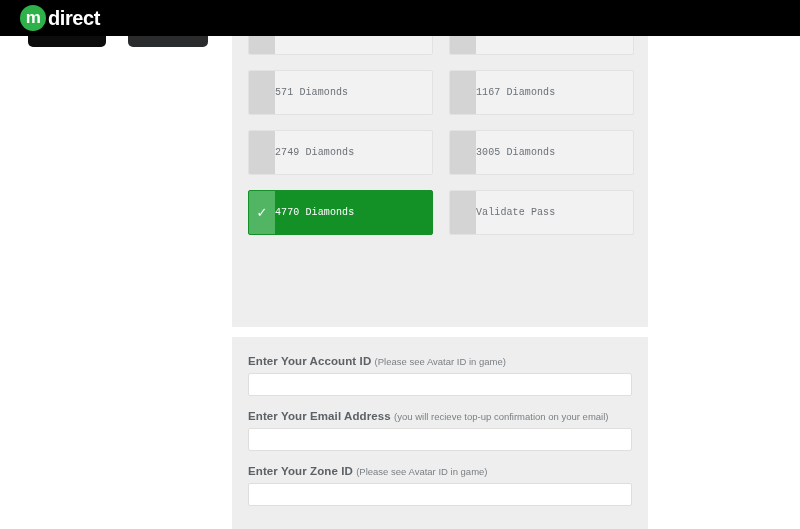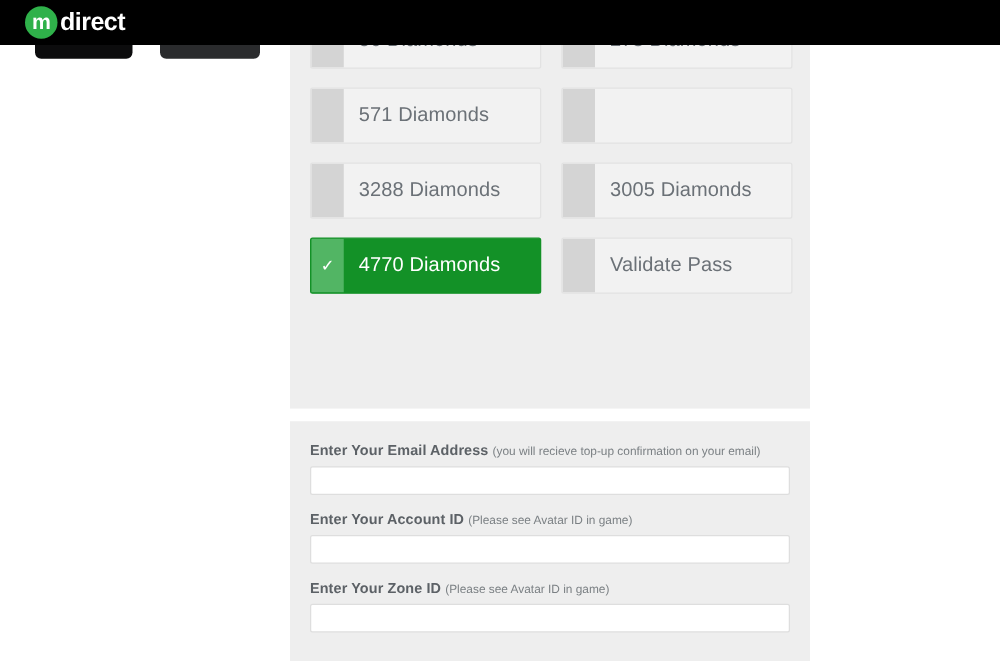--- a/index.html
+++ b/index.html
@@ -124,24 +124,24 @@
     justify-content: center;
     color: #ffffff;
     font-size: 13px;
     line-height: 1;
   }
 
   .pkg-label {
     flex: 1;
     display: flex;
     align-items: center;
-    padding-left: 12px;
-    font-size: 16px;
+    font-size: 10px;
     color: #6b7177;
     letter-spacing: 0.1px;
+    font-family: Liberation Mono, monospace;
   }
 
   
   .pkg.selected {
     background: #139127;
     border-color: #139127;
   }
   .pkg.selected .pkg-thumb { background: #52b564; }
   .pkg.selected .pkg-label { color: #ffffff; }
 
@@ -212,25 +212,26 @@
         <span class="pkg-label">278 Diamonds</span>
       </div>
 
       <div class="pkg">
         <span class="pkg-thumb"></span>
         <span class="pkg-label">571 Diamonds</span>
       </div>
 
       <div class="pkg">
         <span class="pkg-thumb"></span>
-      </div>
-
-      <div class="pkg">
-        <span class="pkg-thumb"></span>
-        <span class="pkg-label">3288 Diamonds</span>
+        <span class="pkg-label">1167 Diamonds</span>
+      </div>
+
+      <div class="pkg">
+        <span class="pkg-thumb"></span>
+        <span class="pkg-label">2749 Diamonds</span>
       </div>
 
       <div class="pkg">
         <span class="pkg-thumb"></span>
         <span class="pkg-label">3005 Diamonds</span>
       </div>
 
       <div class="pkg selected">
         <span class="pkg-thumb">✓</span>
         <span class="pkg-label">4770 Diamonds</span>
@@ -241,33 +242,33 @@
         <span class="pkg-thumb"></span>
         <span class="pkg-label">Validate Pass</span>
       </div>
 
     </div>
   </section>
 
   <div class="panel-gap"></div>
 
   <section class="panel panel-form">
+
+    <div class="field">
+      <div class="field-label">
+        <span>Enter Your Account ID</span>
+        <span class="field-hint">(Please see Avatar ID in game)</span>
+      </div>
+      <input class="field-input" type="text" placeholder="" style="">
+    </div>
 
     <div class="field">
       <div class="field-label">
         <span>Enter Your Email Address</span>
         <span class="field-hint">(you will recieve top-up confirmation on your email)</span>
-      </div>
-      <input class="field-input" type="text" placeholder="" style="">
-    </div>
-
-    <div class="field">
-      <div class="field-label">
-        <span>Enter Your Account ID</span>
-        <span class="field-hint">(Please see Avatar ID in game)</span>
       </div>
       <input class="field-input" type="text" placeholder="" style="">
     </div>
 
     <div class="field">
       <div class="field-label">
         <span>Enter Your Zone ID</span>
         <span class="field-hint">(Please see Avatar ID in game)</span>
       </div>
       <input class="field-input" type="text" placeholder="" style="">

